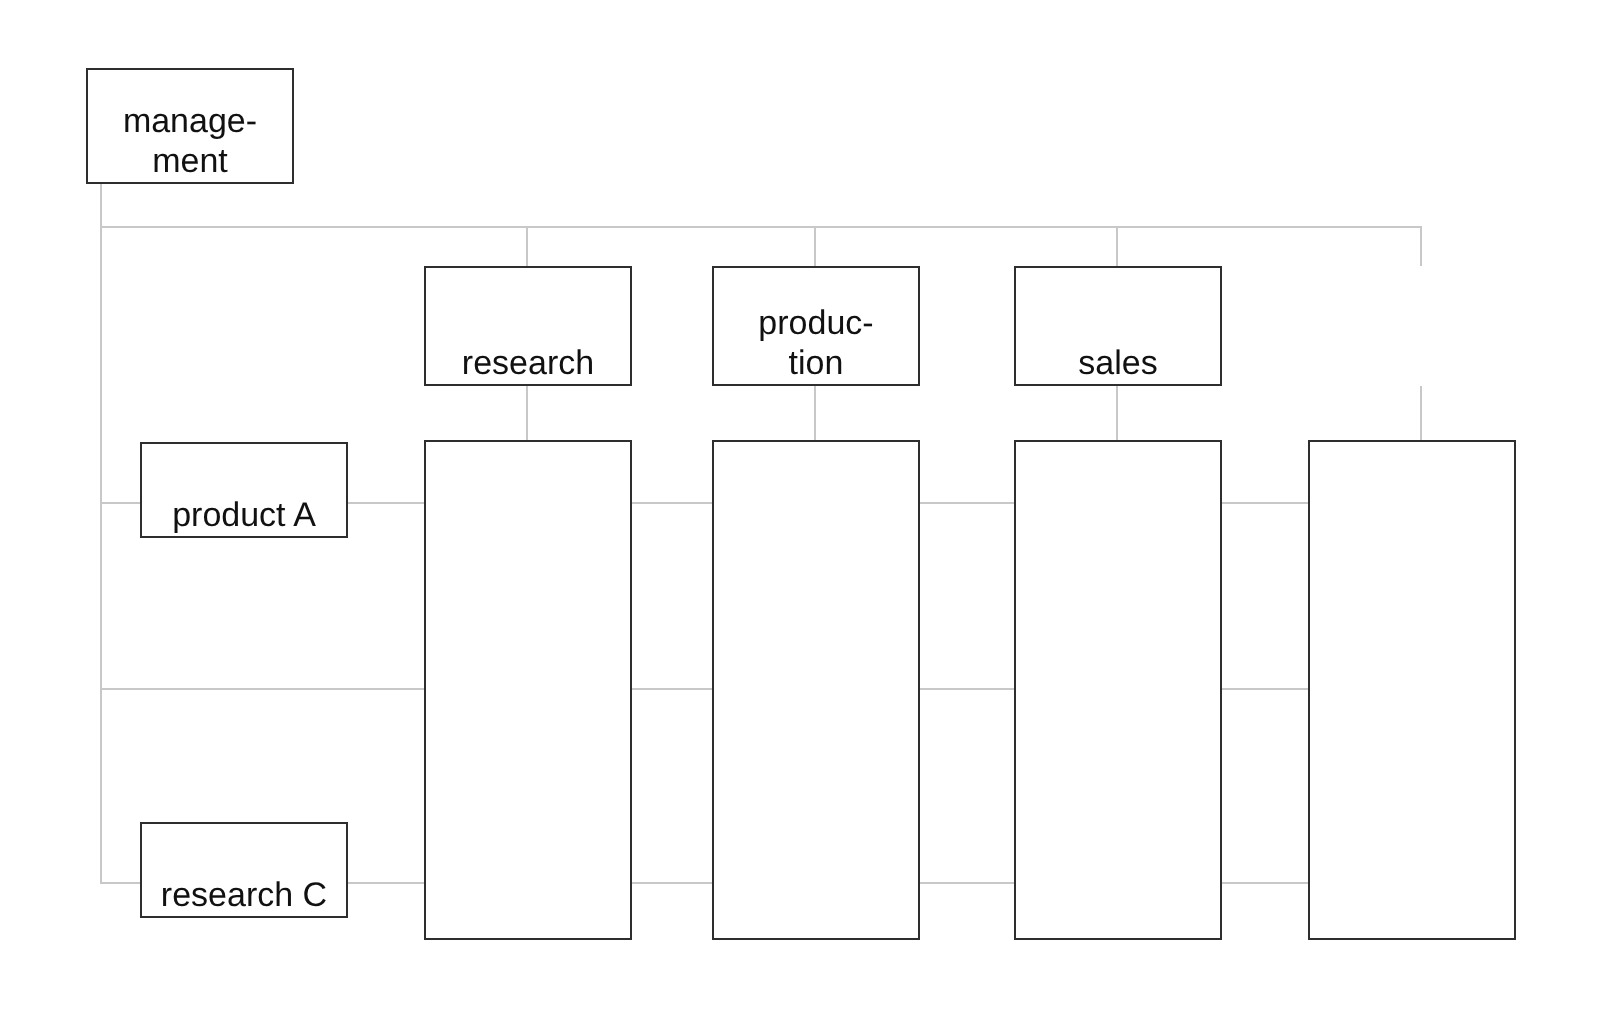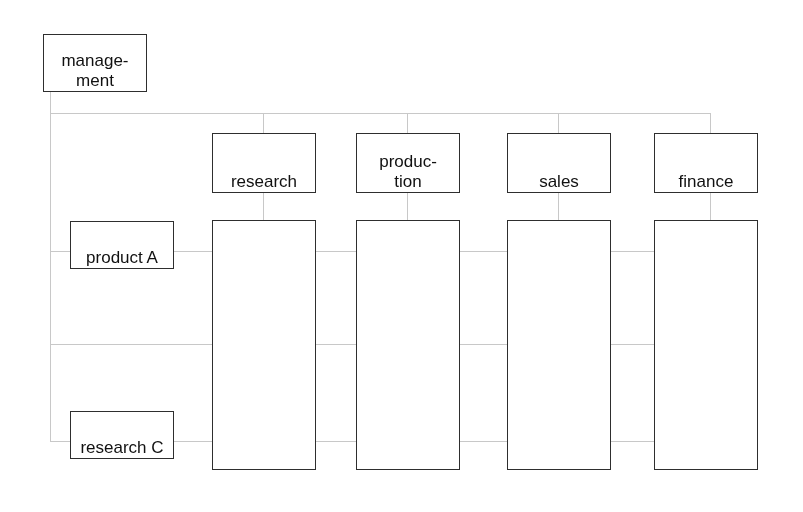--- a/index.html
+++ b/index.html
@@ -118,23 +118,20 @@
   <div class="box dept" id="dept-research">
     <span class="box-label">research</span>
   </div>
   <div class="box dept" id="dept-production">
     <span class="box-label">produc-
 tion</span>
   </div>
   <div class="box dept" id="dept-sales">
     <span class="box-label">sales</span>
   </div>
-  <div class="box dept" id="dept-finance">
-    <span class="box-label">finance</span>
-  </div>
 
   <div class="box product" id="product-a">
     <span class="box-label">product A</span>
   </div>
   <div class="box product" id="product-c">
     <span class="box-label">research C</span>
   </div>
 
 </div>
 

